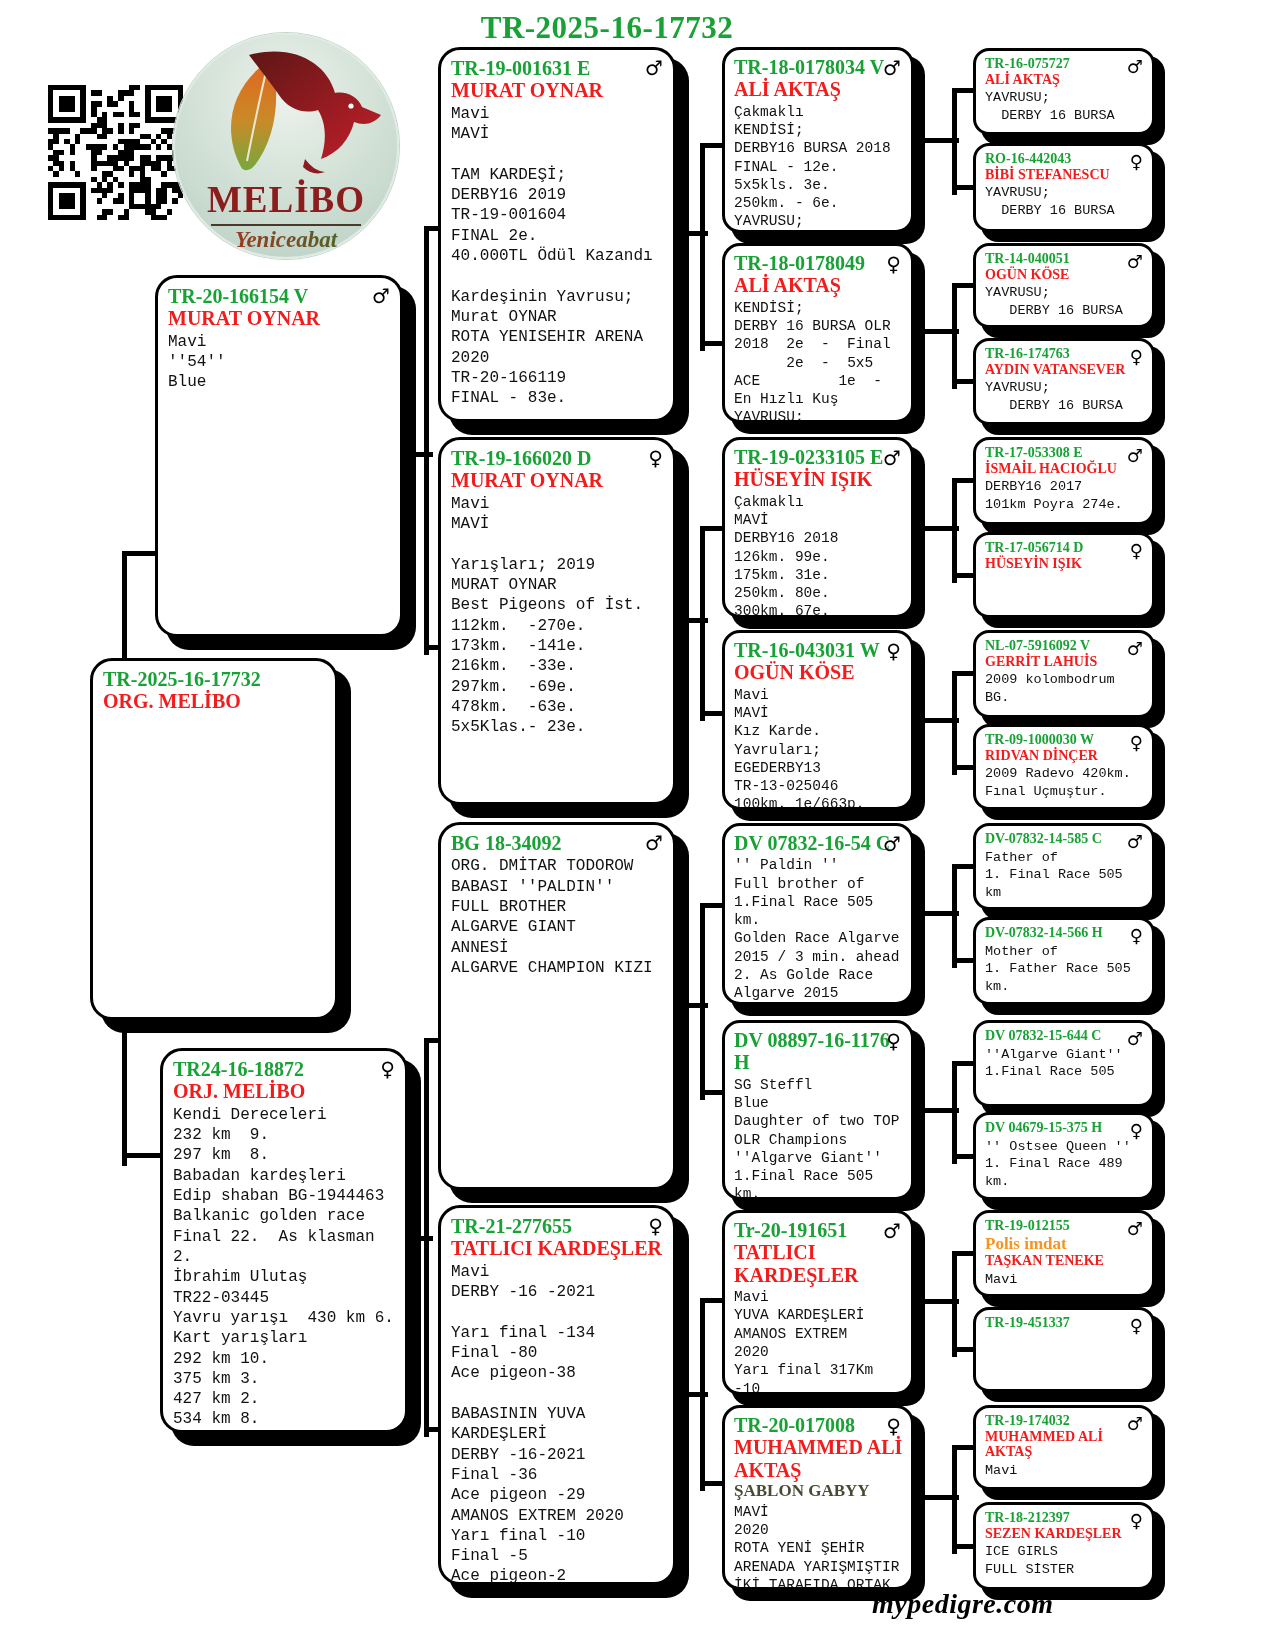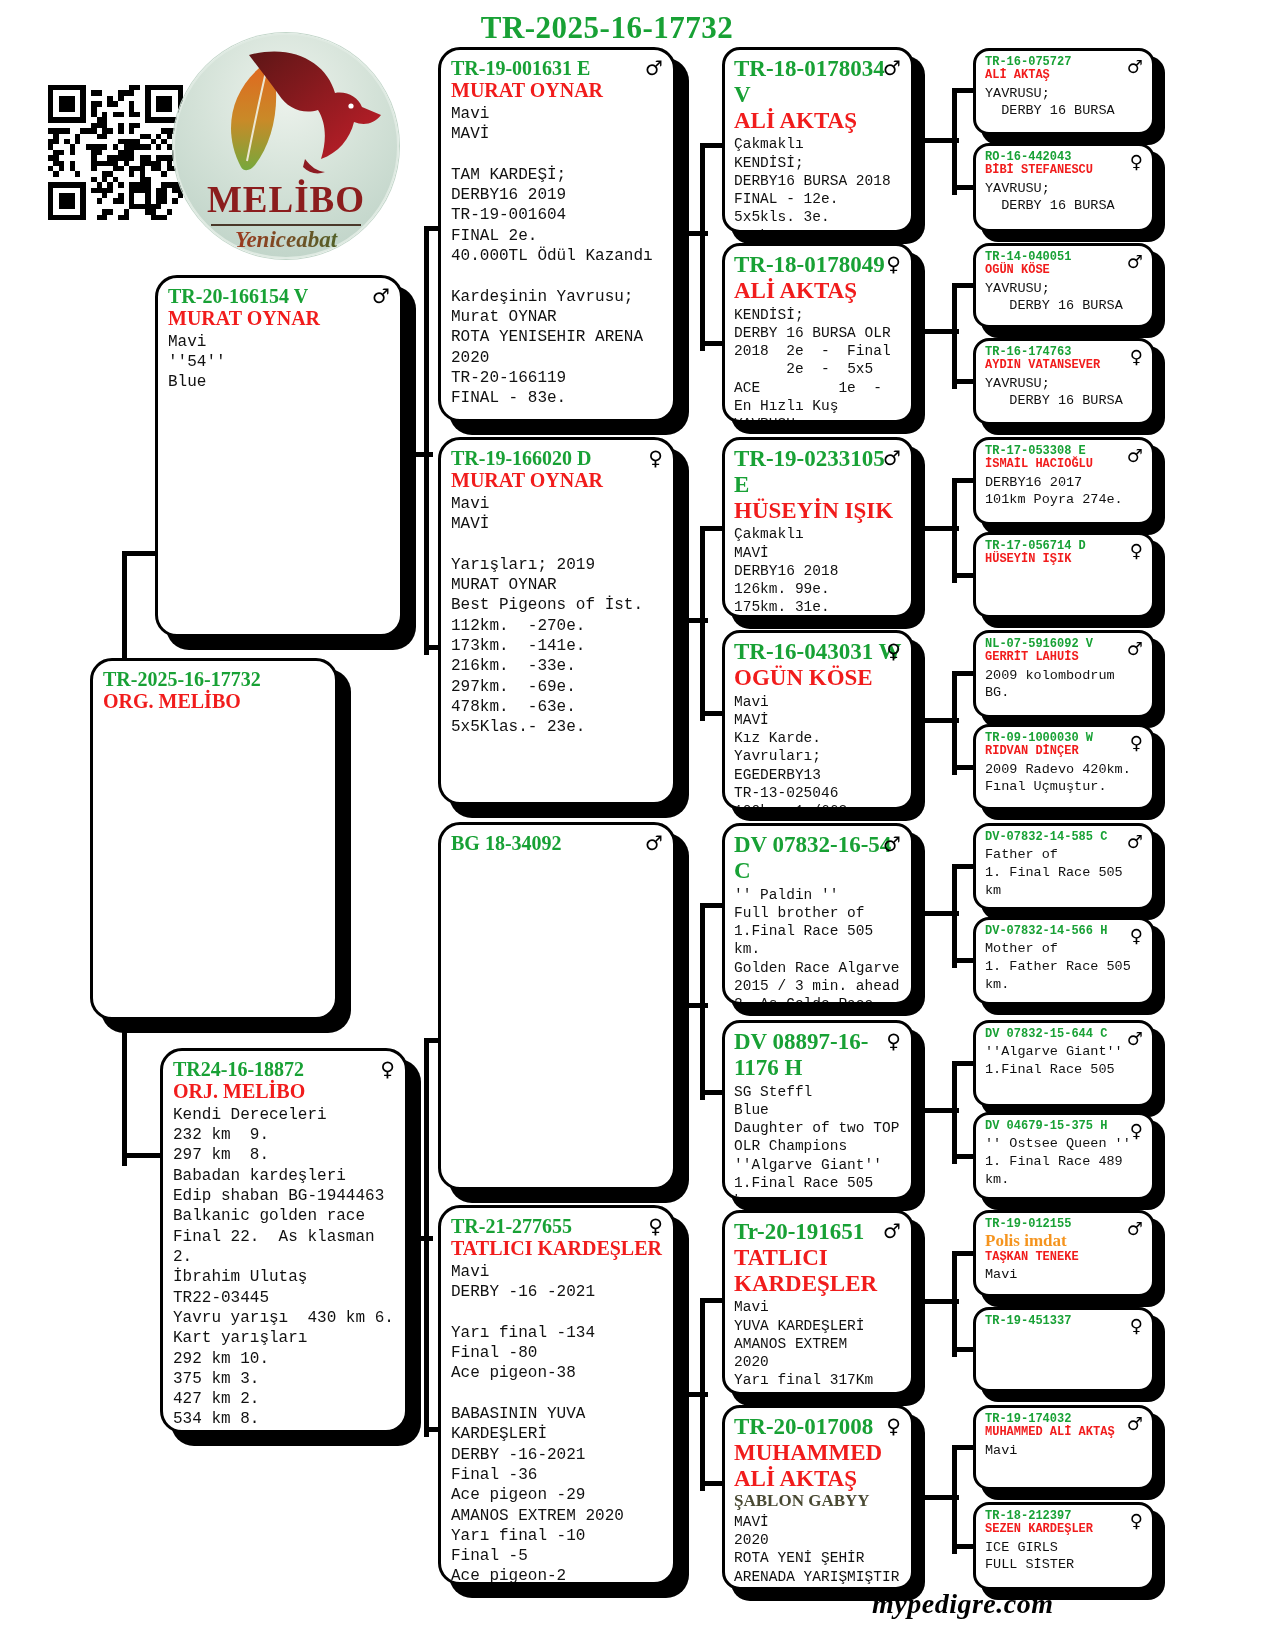--- a/index.html
+++ b/index.html
@@ -19,24 +19,24 @@
               color:#f11c1c;font-size:20px;line-height:1.12;}
   .box .sub{font-family:"Liberation Serif","DejaVu Serif",serif;font-weight:bold;
             font-size:17px;line-height:1.15;}
   .sub.olive{color:#4a4a33;}
   .sub.orange{color:#f5941e;}
   .box .body{font-family:"Liberation Mono","DejaVu Sans Mono",monospace;color:#111;
              font-size:16px;line-height:1.27;white-space:pre-wrap;margin-top:2px;}
   .box .sex{position:absolute;top:6px;right:10px;font-size:20px;color:#000;
             font-family:"DejaVu Sans",sans-serif;}
   .box.g3{border-radius:18px;box-shadow:10px 10px 0 1px #000;padding:6px 6px 5px 9px;}
-  .box.g3 .ring,.box.g3 .pname{font-size:23px;}
+  .box.g3 .ring,.box.g3 .pname{font-size:20px;}
   .box.g3 .body{font-size:14.5px;line-height:1.26;}
   .box.g4{border-radius:16px;box-shadow:9px 9px 0 1px #000;padding:5px 6px 4px 9px;}
-  .box.g4 .ring,.box.g4 .pname{font-size:12px;font-family:Liberation Mono, monospace;}
+  .box.g4 .ring,.box.g4 .pname{font-size:14px;}
   .box.g4 .body{font-size:13.5px;line-height:1.3;}
   .box.g4 .sex{font-size:18px;top:5px;right:9px;}
   
   #qr{position:absolute;left:48px;top:85px;width:135px;height:135px;}
   #logo{position:absolute;left:173px;top:33px;width:222px;height:222px;border-radius:50%;
         background:radial-gradient(circle at 50% 28%,#ecf2ec 0%,#d4e2d8 45%,#b9cfc3 100%);
         border:2px solid #dfeae2;box-shadow:0 0 0 1px #c3d6ca;}
   #logo svg{position:absolute;left:0;top:0;}
   .logo-brand{position:absolute;left:0;top:146px;width:100%;text-align:center;
               font-family:"Liberation Serif","DejaVu Serif",serif;font-weight:bold;
@@ -519,20 +519,26 @@
 112km.  -270e.
 173km.  -141e.
 216km.  -33e.
 297km.  -69e.
 478km.  -63e.
 5x5Klas.- 23e.</div>
       </div>
       <div class="box g2" style="left: 438px; top: 822px; width: 238px; height: 368px;">
         <div class="sex">♂</div>
         <div class="ring">BG 18-34092</div>
+        <div class="body">ORG. DMİTAR TODOROW
+BABASI ''PALDIN''
+FULL BROTHER
+ALGARVE GIANT
+ANNESİ
+ALGARVE CHAMPION KIZI</div>
       </div>
       <div class="box g2" style="left: 438px; top: 1205px; width: 238px; height: 380px;">
         <div class="sex">♀</div>
         <div class="ring">TR-21-277655</div>
         <div class="pname">TATLICI KARDEŞLER</div>
         <div class="body">Mavi
 DERBY -16 -2021
 
 Yarı final -134
 Final -80

